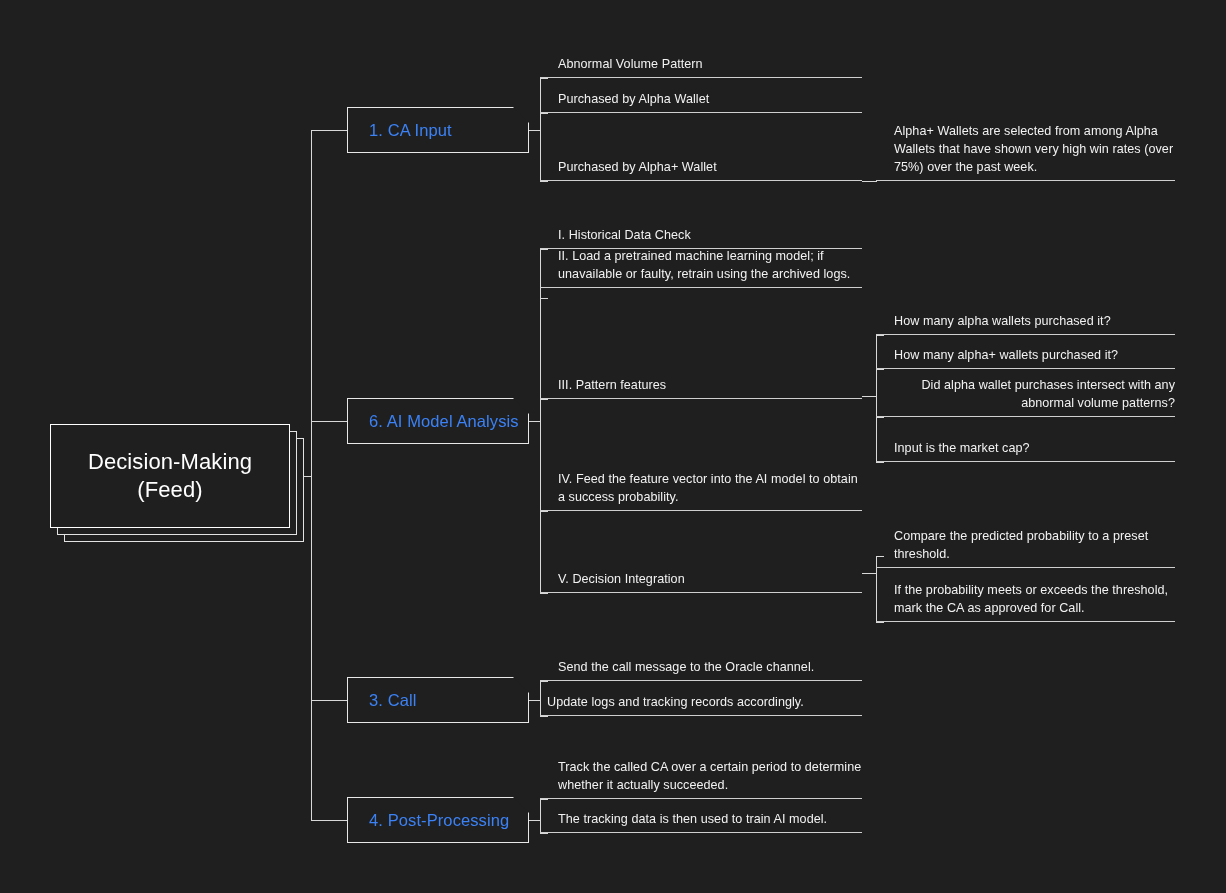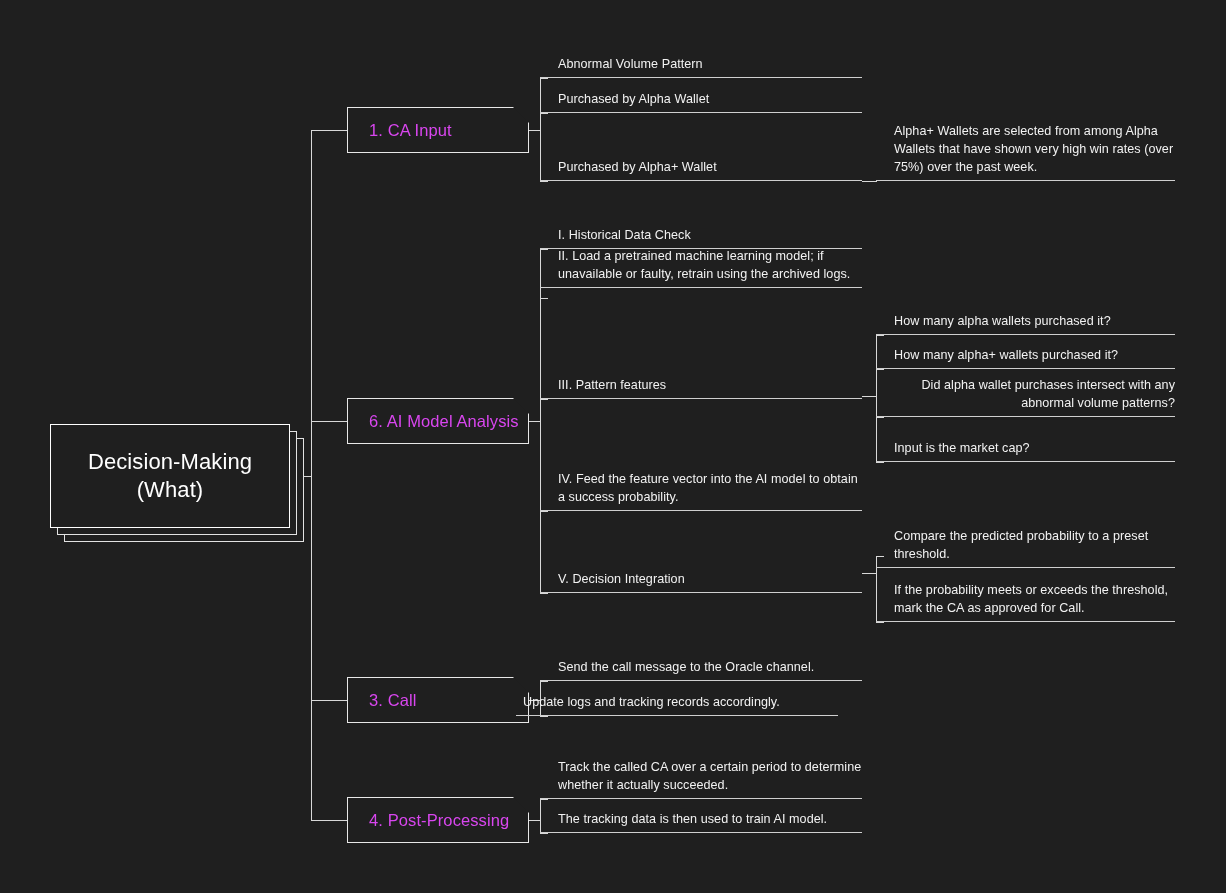--- a/index.html
+++ b/index.html
@@ -103,21 +103,21 @@
     transform-origin: center;
   }
   .branch-label {
     position: absolute;
     left: 22px;
     top: 0;
     right: 10px;
     height: 100%;
     display: flex;
     align-items: center;
-    color: #d946ef;
+    color: #3b82f6;
     font-size: 16.5px;
     letter-spacing: .1px;
   }
 
   
   .uline {
     position: absolute;
     box-sizing: border-box;
     border-bottom: 1px solid #cfcfcf;
     display: flex;
@@ -183,21 +183,21 @@
   <div class="conn h" style="left:529px; top:820px; width:12px;"></div>
   <div class="conn v" style="left:540px; top:799px; height:35px;"></div>
   <div class="conn h" style="left:540px; top:799px; width:8px;"></div>
   <div class="conn h" style="left:540px; top:833px; width:8px;"></div>
 
   <div class="root-wrap">
     <div class="root-shadow s2"></div>
     <div class="root-shadow s1"></div>
     <div class="root-box">
       <div class="root-label">Decision-Making
-(What)</div>
+(Feed)</div>
     </div>
   </div>
 
   <div class="branch" style="left:347px; top:107px;">
     <div class="fold-shape"></div>
     <div class="fold-diag"></div>
     <div class="branch-label">1. CA Input</div>
   </div>
 
   <div class="branch" style="left:347px; top:398px;">
@@ -264,21 +264,21 @@
   <div class="uline lvl4" style="left:876px; top:520px; width:299px; height:48px;">
     <span class="txt">Compare the predicted probability to a preset threshold.</span>
   </div>
   <div class="uline lvl4" style="left:876px; top:574px; width:299px; height:48px;">
     <span class="txt">If the probability meets or exceeds the threshold, mark the CA as approved for Call.</span>
   </div>
 
   <div class="uline" style="left:540px; top:653px; width:322px; height:28px;">
     <span class="txt">Send the call message to the Oracle channel.</span>
   </div>
-  <div class="uline" style="left:516px; top:688px; width:322px; height:28px;padding-left:7px;">
+  <div class="uline" style="left:540px; top:688px; width:322px; height:28px;padding-left:7px;">
     <span class="txt">Update logs and tracking records accordingly.</span>
   </div>
 
   <div class="uline" style="left:540px; top:758px; width:322px; height:41px;">
     <span class="txt">Track the called CA over a certain period to determine whether it actually succeeded.</span>
   </div>
   <div class="uline" style="left:540px; top:805px; width:322px; height:28px;">
     <span class="txt">The tracking data is then used to train AI model.</span>
   </div>
 

